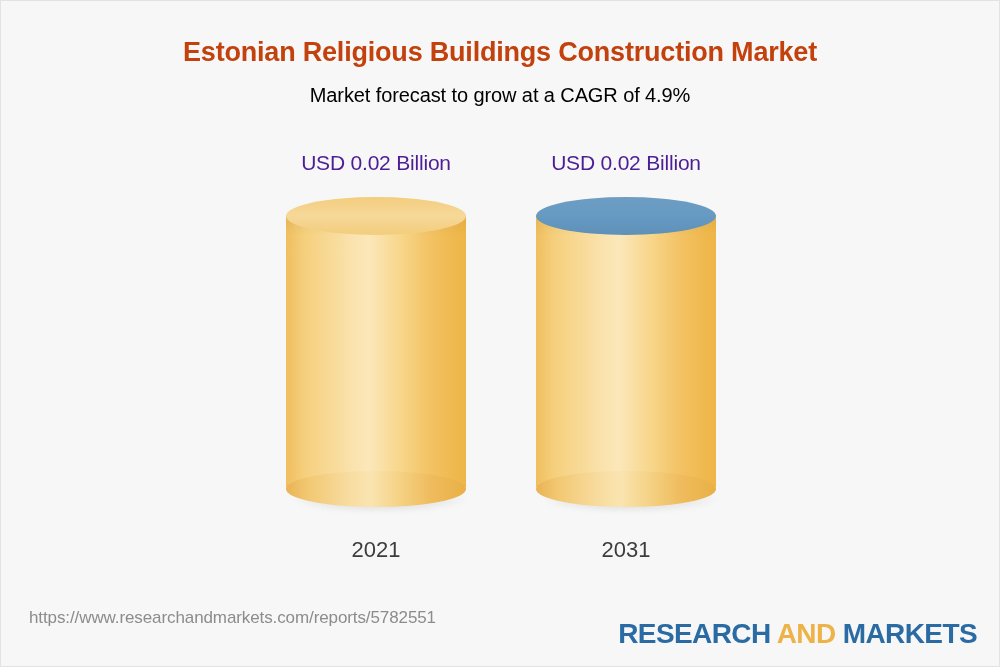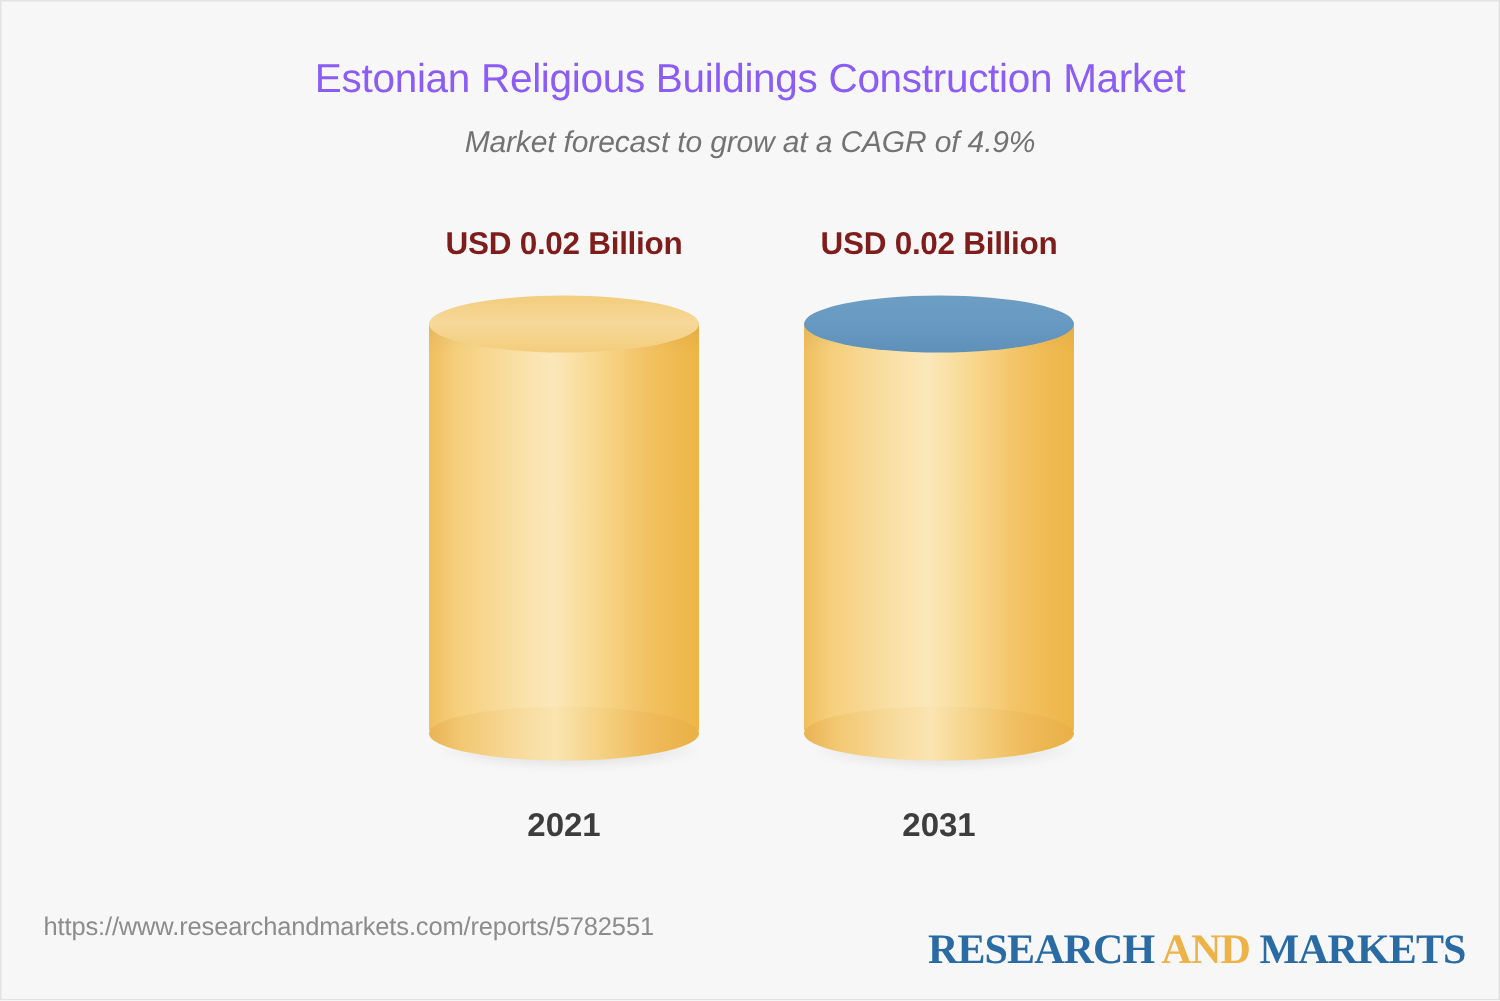--- a/index.html
+++ b/index.html
@@ -16,51 +16,50 @@
     background:#f7f7f7;
     border:1px solid #e3e3e3;
     overflow:hidden;
   }
 
   
   .header { position:absolute; top:36px; left:0; width:100%; text-align:center; }
 
   .chart-title {
     font-size:27px;
-    font-weight:normal;
-    color:#8b5cf6;
+    font-weight:bold;
+    color:#c2410c;
     letter-spacing:-0.2px;
     line-height:1.15;
   }
 
   .chart-subtitle {
     margin-top:16px;
     font-size:20px;
     font-weight:400;
-    color:#737373;
+    color:#000000;
     letter-spacing:-0.1px;
-    font-style:italic;
   }
 
   
   .plot { position:absolute; top:150px; left:0; width:100%; height:420px; }
 
   .column {
     position:absolute;
     top:0;
     width:260px;
     text-align:center;
   }
   .column.c0 { left:245px; }
   .column.c1 { left:495px; }
 
   .value-label {
     font-size:21px;
-    font-weight:bold;
-    color:#7f1d1d;
+    font-weight:normal;
+    color:#4c1d95;
     letter-spacing:-0.2px;
   }
 
   
   .cyl-wrap {
     position:relative;
     width:180px;
     height:310px;
     margin:22px auto 0 auto;
   }
@@ -150,21 +149,21 @@
     pointer-events:none;
   }
 
   .year-label {
     position:absolute;
     bottom:-56px;
     left:0;
     width:100%;
     text-align:center;
     font-size:22px;
-    font-weight:bold;
+    font-weight:normal;
     color:#3d3d3d;
   }
 
   
   .footer-url {
     position:absolute;
     left:28px;
     bottom:38px;
     font-size:17px;
     color:#8c8c8c;
@@ -178,21 +177,20 @@
     text-align:right;
   }
 
   .logo-main {
     font-size:28px;
     font-weight:bold;
     letter-spacing:-0.6px;
     line-height:1;
     color:#2a6ba4;
     white-space:nowrap;
-    font-family:Liberation Serif, serif;
   }
   .logo-and { color:#edb248; }
 
   .logo-tag {
     margin-top:5px;
     font-size:11.5px;
     font-weight:bold;
     color:#2a6ba4;
     letter-spacing:0.22px;
     white-space:nowrap;

